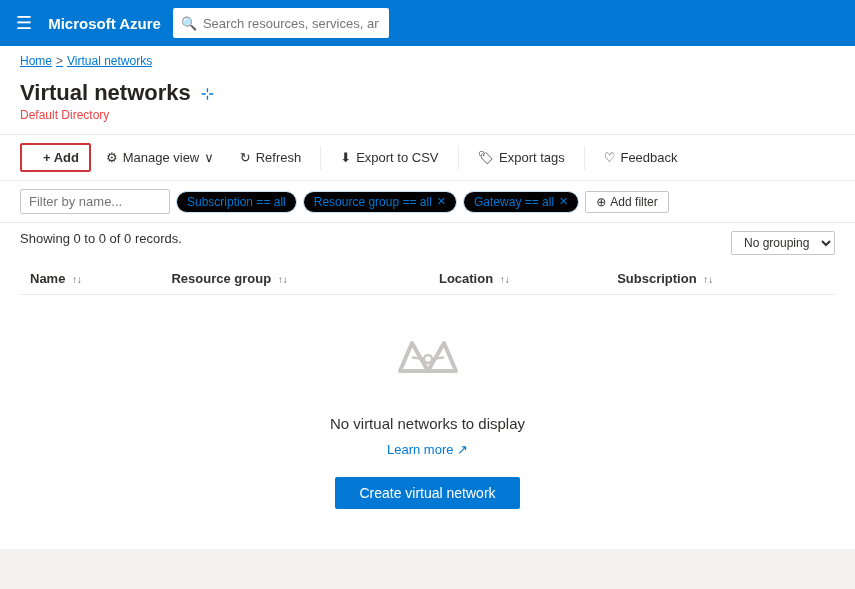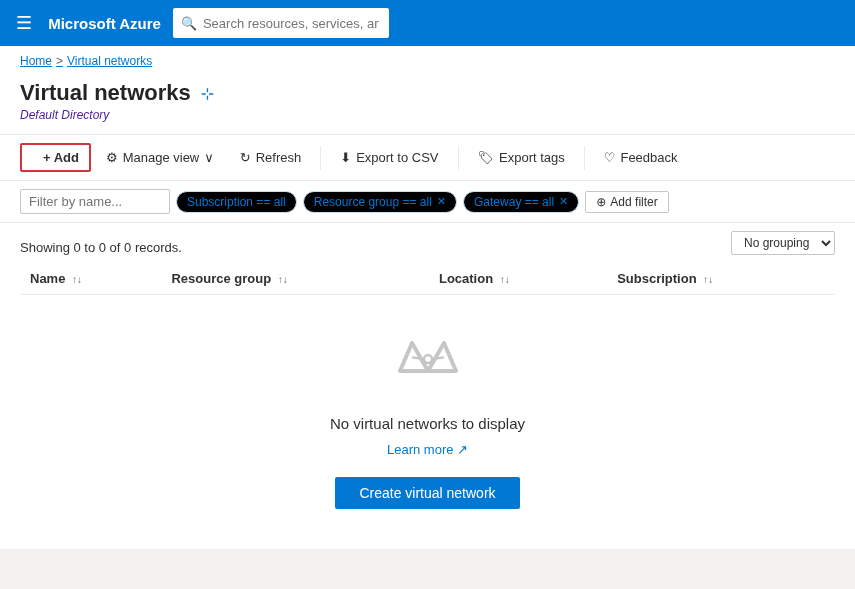--- a/index.html
+++ b/index.html
@@ -82,22 +82,21 @@
       font-weight: 600;
       color: #252423;
     }
     .pin-icon {
       color: #0078d4;
       font-size: 16px;
       cursor: pointer;
     }
     .page-subtitle {
       font-size: 12px;
-      color: #4c1d95;
-      font-style: italic;
+      color: #ef4444;
     }
 
     
     .toolbar {
       background: white;
       padding: 8px 20px;
       display: flex;
       align-items: center;
       gap: 4px;
       border-bottom: 1px solid #edebe9;
@@ -182,21 +181,21 @@
     .content {
       background: white;
       margin: 0;
       padding: 0;
     }
 
     
     .records-row {
       padding: 8px 20px;
       display: flex;
-      align-items: flex-end;
+      align-items: flex-start;
       justify-content: space-between;
       background: white;
     }
     .records-text {
       font-size: 13px;
       color: #323130;
     }
     .grouping-select {
       border: 1px solid #c8c6c4;
       border-radius: 2px;

